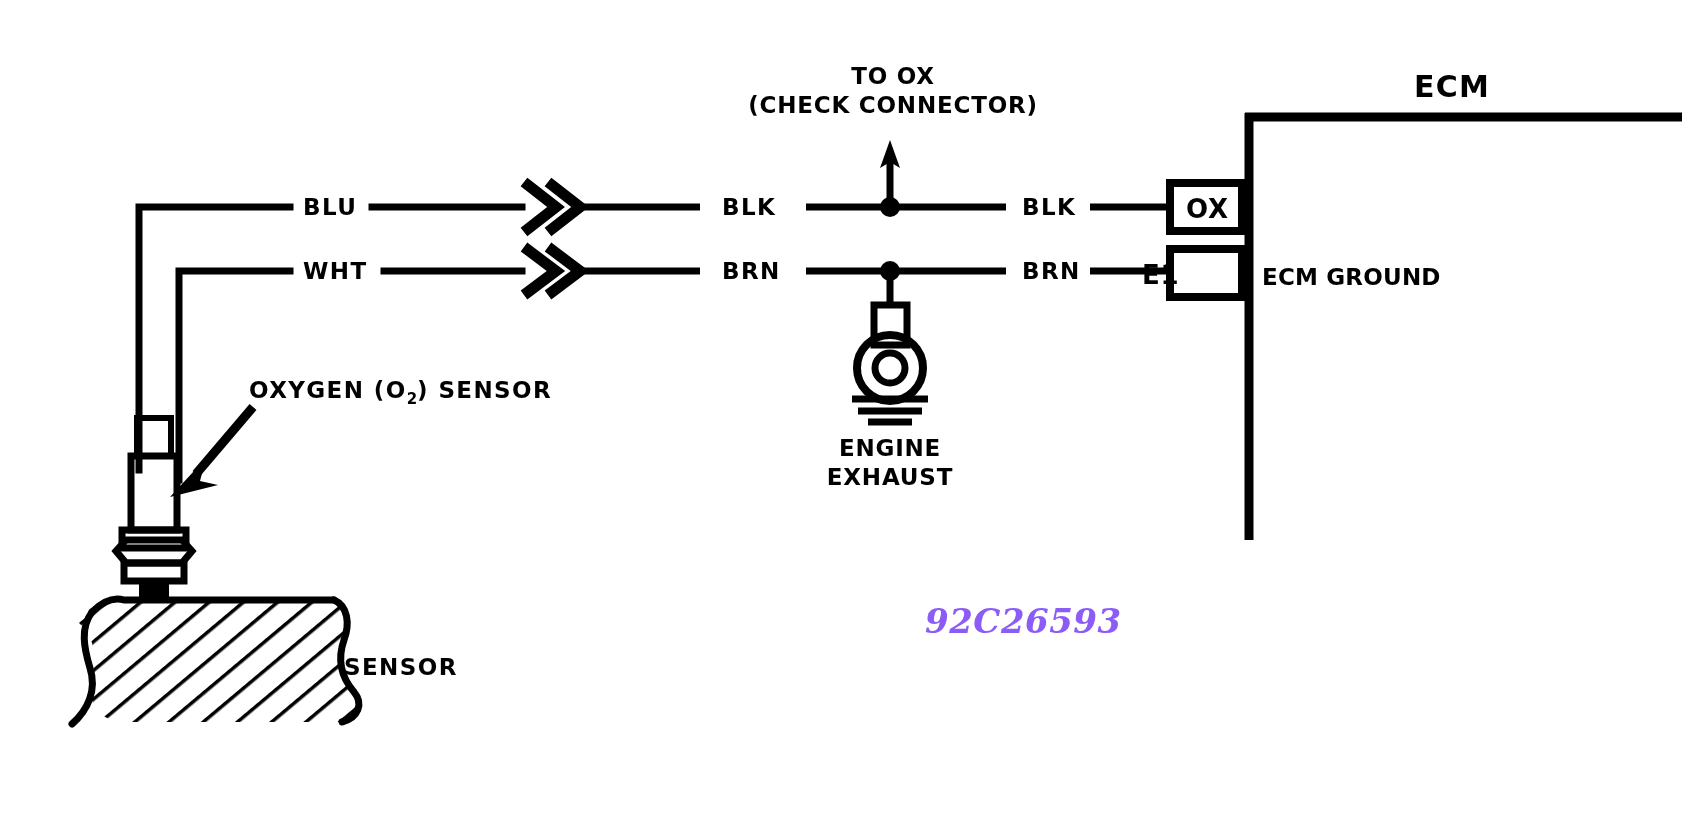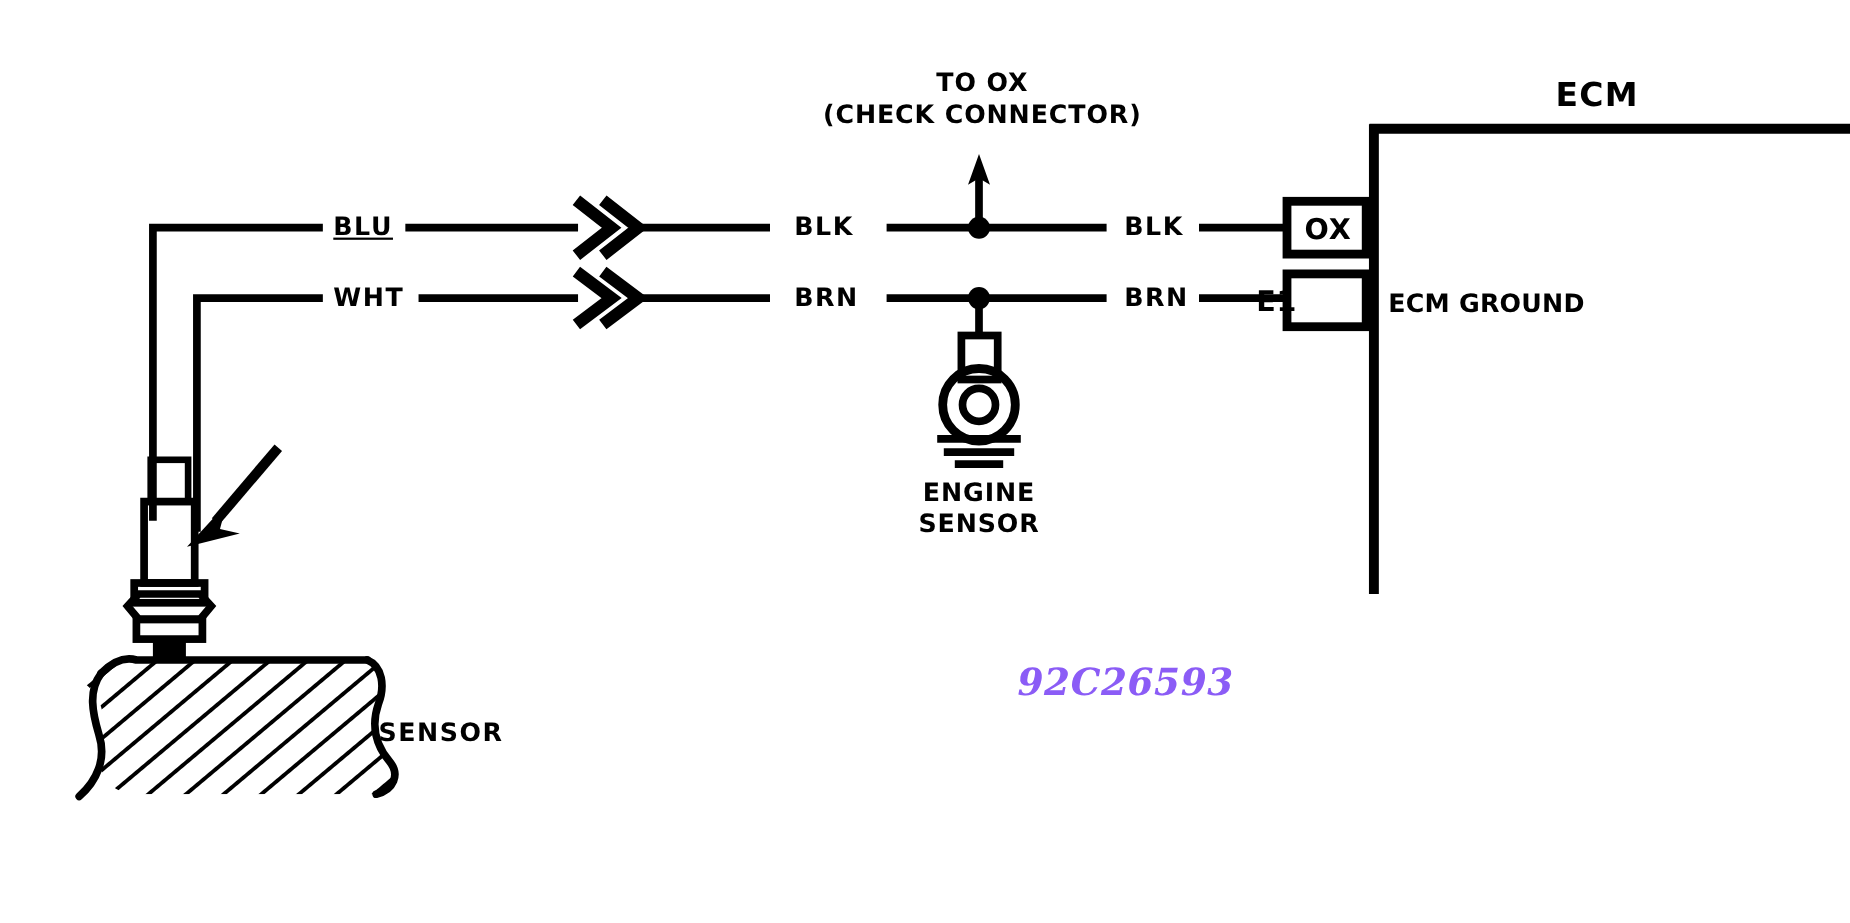--- a/index.html
+++ b/index.html
@@ -127,34 +127,35 @@
                C 364 704 358 718 342 722" fill="none" stroke="#000" stroke-width="7" stroke-linecap="round"></path>
       <path d="M 92 612 C 80 628 84 648 90 668 C 97 690 88 710 72 724" fill="none" stroke="#000" stroke-width="7" stroke-linecap="round"></path>
     </g>
   </svg>
 
   <div class="lbl note" style="left:748px;top:62px;width:290px;">TO OX
 (CHECK CONNECTOR)</div>
 
   <div class="lbl hdr" style="left:1414px;top:70px;">ECM</div>
 
-  <div class="lbl wire-lbl" style="left:303px;top:195px;text-decoration:underline;">BLU</div>
+  <div class="lbl wire-lbl" style="left:303px;top:195px;">BLU</div>
   <div class="lbl wire-lbl" style="left:722px;top:195px;">BLK</div>
   <div class="lbl wire-lbl" style="left:1022px;top:195px;">BLK</div>
 
   <div class="lbl wire-lbl" style="left:303px;top:259px;">WHT</div>
   <div class="lbl wire-lbl" style="left:722px;top:259px;">BRN</div>
   <div class="lbl wire-lbl" style="left:1022px;top:259px;">BRN</div>
 
   <div class="lbl term" style="left:1186px;top:195px;">OX</div>
   <div class="lbl term" style="left:1142px;top:261px;">E1</div>
 
   <div class="lbl desc" style="left:1262px;top:263px;width:400px;">ECM GROUND</div>
 
   <div class="lbl note" style="left:800px;top:434px;width:180px;">ENGINE
-SENSOR</div>
+EXHAUST</div>
 
+  <div class="lbl wire-lbl" style="left:249px;top:378px;white-space:nowrap;"><span>OXYGEN (O</span><span class="sub">2</span><span>) SENSOR</span></div>
 
   <div class="lbl wire-lbl" style="left:344px;top:655px;">SENSOR</div>
 
   <div class="dwg" style="left:925px;top:601px;">92C26593</div>
 
 </div>
 
 </body></html>

